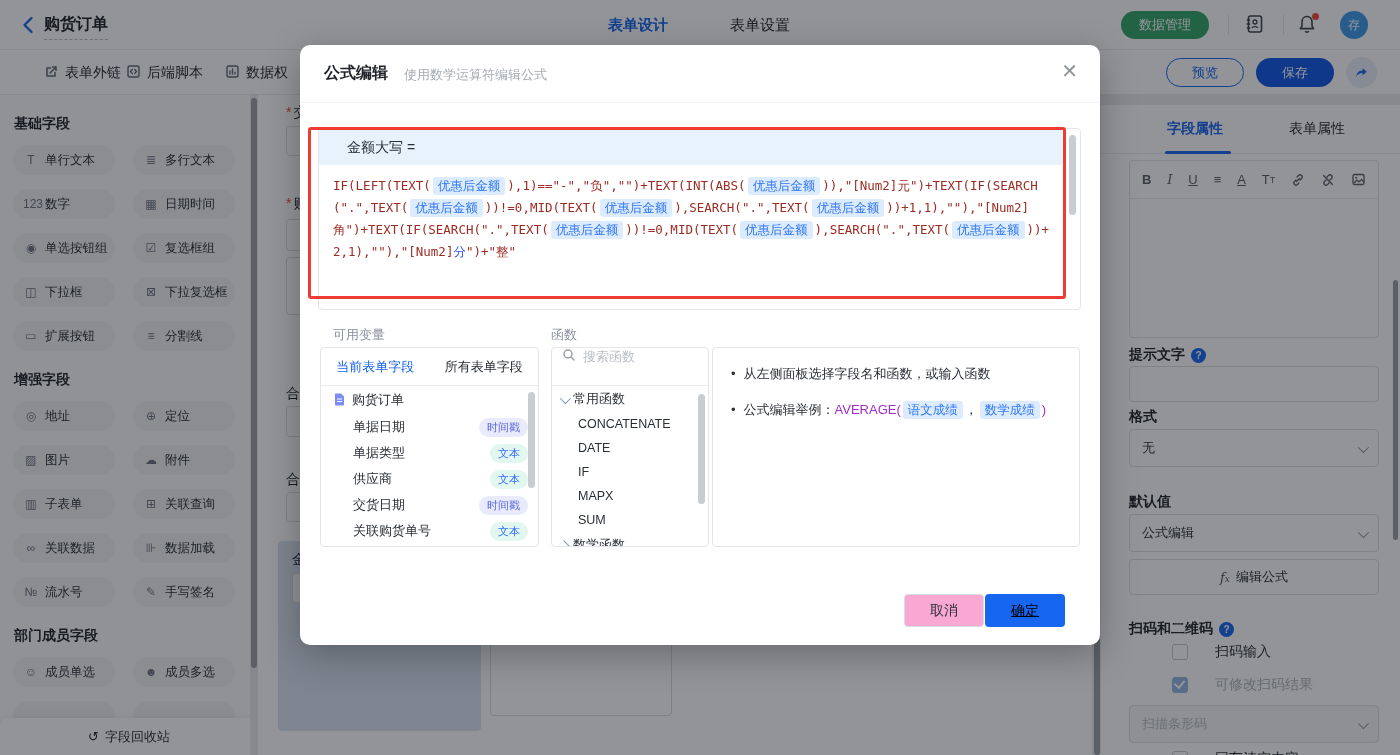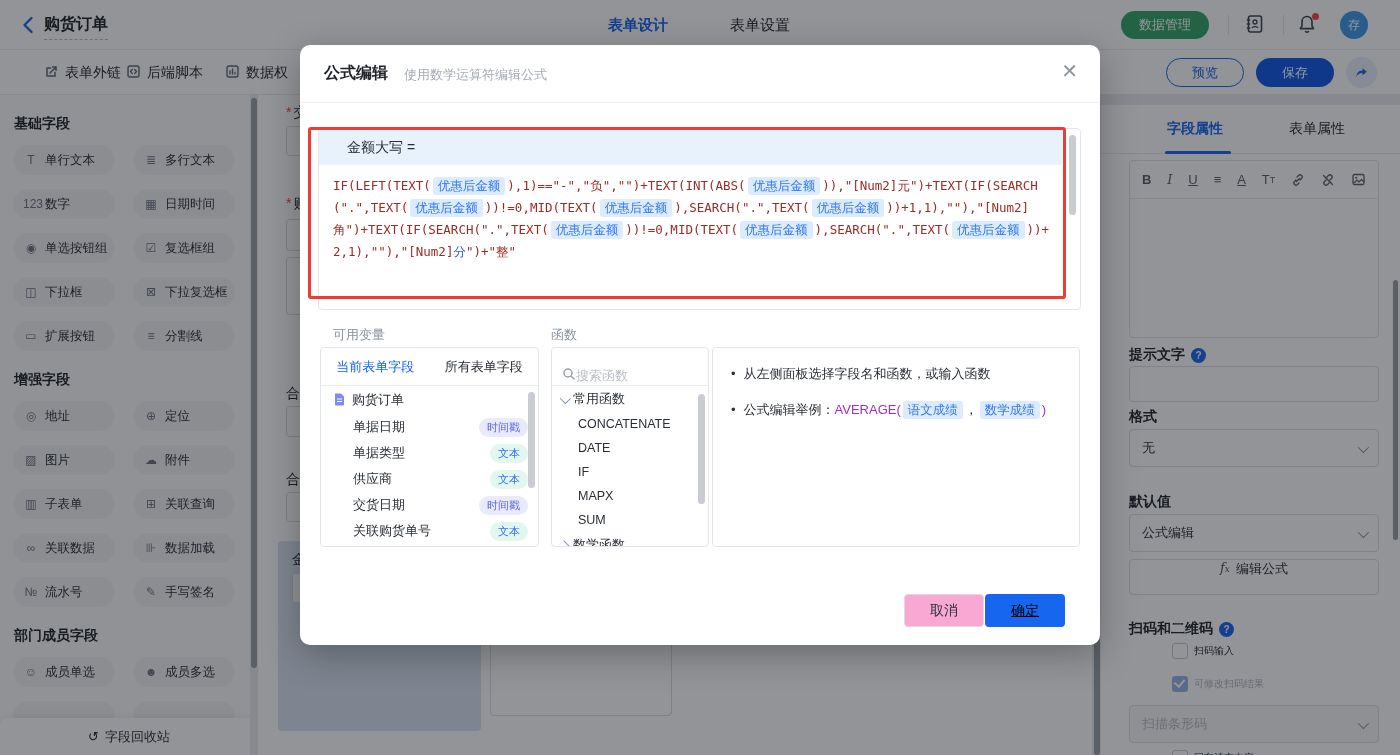--- a/index.html
+++ b/index.html
@@ -53,23 +53,23 @@
   .rp-underline { position:absolute; left:64px; top:46px; width:66px; height:3px; background:#1766f0; border-radius:2px; }
   .rt-box { position:absolute; left:28px; top:55px; width:250px; height:178px; border:1px solid #e0e2e6; border-radius:4px; }
   .rt-toolbar { height:38px; border-bottom:1px solid #e9ebee; display:flex; align-items:center; justify-content:space-between; padding:0 12px; color:#5a6068; }
   .rt-ic { font-size:13px; cursor:pointer; display:flex; align-items:center; }
   .rp-h { position:absolute; left:28px; font-size:14px; font-weight:bold; color:#1f2329; display:flex; align-items:center; gap:6px; }
   .q-circle { width:15px; height:15px; border-radius:50%; background:#1766f0; color:#fff; font-size:10px; font-weight:bold; text-align:center; line-height:15px; }
   .rp-input, .rp-select { position:absolute; left:28px; width:250px; border:1px solid #dcdfe4; border-radius:4px; background:#fff; font-size:13px; color:#2a2f36; }
   .rp-select { display:flex; align-items:center; padding:0 12px; cursor:pointer; }
   .rp-select .chev { margin-left:auto; color:#8f959c; }
   .rp-select.disabled { background:#f6f7f8; color:#b9bdc4; cursor:not-allowed; }
-  .fx-btn { position:absolute; left:28px; width:250px; height:36px; border:1px solid #dcdfe4; border-radius:4px; background:#fff; font-size:13px; color:#2a2f36; display:flex; align-items:flex-start; justify-content:center; gap:6px; cursor:pointer; }
+  .fx-btn { position:absolute; left:28px; width:250px; height:36px; border:1px solid #dcdfe4; border-radius:4px; background:#fff; font-size:13px; color:#2a2f36; display:flex; align-items:center; justify-content:center; gap:6px; cursor:pointer; }
   .fx-glyph { font-style:italic; font-family:"DejaVu Serif",serif; color:#51565d; }
-  .cb-row { position:absolute; left:28px; display:flex; align-items:center; gap:6px; font-size:10px; color:#2a2f36; cursor:pointer;padding-left:43px; }
+  .cb-row { position:absolute; left:28px; display:flex; align-items:center; gap:27px; font-size:14px; color:#2a2f36; cursor:pointer;padding-left:43px; }
   .cb { width:16px; height:16px; border:1px solid #c4c8ce; border-radius:3px; background:#fff; position:relative; flex:none; }
   .cb.checked { background:#94b4e4; border-color:#94b4e4; }
   .cb.checked .check-mark { position:absolute; left:3px; top:0px; width:7px; height:10px; border:solid #fff; border-width:0 2px 2px 0; transform:rotate(40deg); }
   .cb-row.disabled { color:#aeb3ba; cursor:not-allowed;text-align:right; }
   .rp-scroll { position:absolute; right:2px; top:175px; width:5px; height:260px; border-radius:3px; background:#9aa0a6; }
   
   .overlay { position:absolute; inset:0; background:rgba(15,18,24,0.45); z-index:40; }
   .modal { position:absolute; left:300px; top:45px; width:800px; height:600px; background:#fff; border-radius:10px; box-shadow:0 10px 36px rgba(0,0,0,.28); z-index:50; }
   .m-header { position:absolute; left:0; top:0; width:100%; height:58px; border-bottom:1px solid #f0f1f3; }
   .m-title { position:absolute; left:24px; top:18px; font-size:16px; font-weight:bold; color:#1f2329; }
@@ -90,21 +90,21 @@
   .var-tabs { height:38px; border-bottom:1px solid #e9ebee; display:flex; }
   .var-tab { flex:1; text-align:center; line-height:38px; font-size:13px; color:#2a2f36; cursor:pointer; white-space:nowrap; }
   .var-tab.active { color:#1766f0; }
   .tree-row { height:28px; display:flex; align-items:center; gap:6px; padding:0 10px 0 12px; font-size:13px; color:#2a2f36; cursor:pointer; }
   .tree-row.child { padding-left:32px; height:26px; }
   .tree-row .tag { margin-left:auto; font-size:11px; padding:2px 8px; border-radius:10px; min-width:30px; text-align:center; }
   .tag.indigo { background:#e9ebfc; color:#5867dd; }
   .tag.mint { background:#e3f7f1; color:#3370ff; }
   .tag.purple { background:#f3ebfd; color:#9254de; }
   .var-scroll { position:absolute; right:3px; top:44px; width:7px; height:96px; border-radius:4px; background:#c9ccd1; }
-  .fn-search { height:38px; border-bottom:1px solid #e9ebee; display:flex; align-items:flex-end; padding:0 10px; }
+  .fn-search { height:38px; border-bottom:1px solid #e9ebee; display:flex; align-items:flex-start; gap:7px; padding:0 10px; }
   .fn-search .ph { font-size:13px; color:#b9bdc4; }
   .fn-group { height:26px; display:flex; align-items:center; gap:5px; padding:0 8px; font-size:13px; color:#2a2f36; cursor:pointer; }
   .fn-item { height:24px; line-height:24px; padding-left:26px; font-size:12.5px; color:#2a2f36; cursor:pointer; }
   .fn-scroll { position:absolute; right:3px; top:46px; width:7px; height:110px; border-radius:4px; background:#c9ccd1; }
   .tips-box { padding:16px 18px; }
   .tip-line { display:flex; gap:8px; font-size:13px; color:#2a2f36; margin-bottom:16px; line-height:20px; }
   .tip-bullet { flex:none; }
   .tip-fn { color:#a22cc9; }
   .m-btn { position:absolute; top:549px; width:80px; height:33px; border-radius:4px; font-size:14px; text-align:center; line-height:31px; cursor:pointer; }
   .cancel-btn { left:604px; border:1px solid #d9dce1; background:#f9a8d4; color:#2a2f36; }

